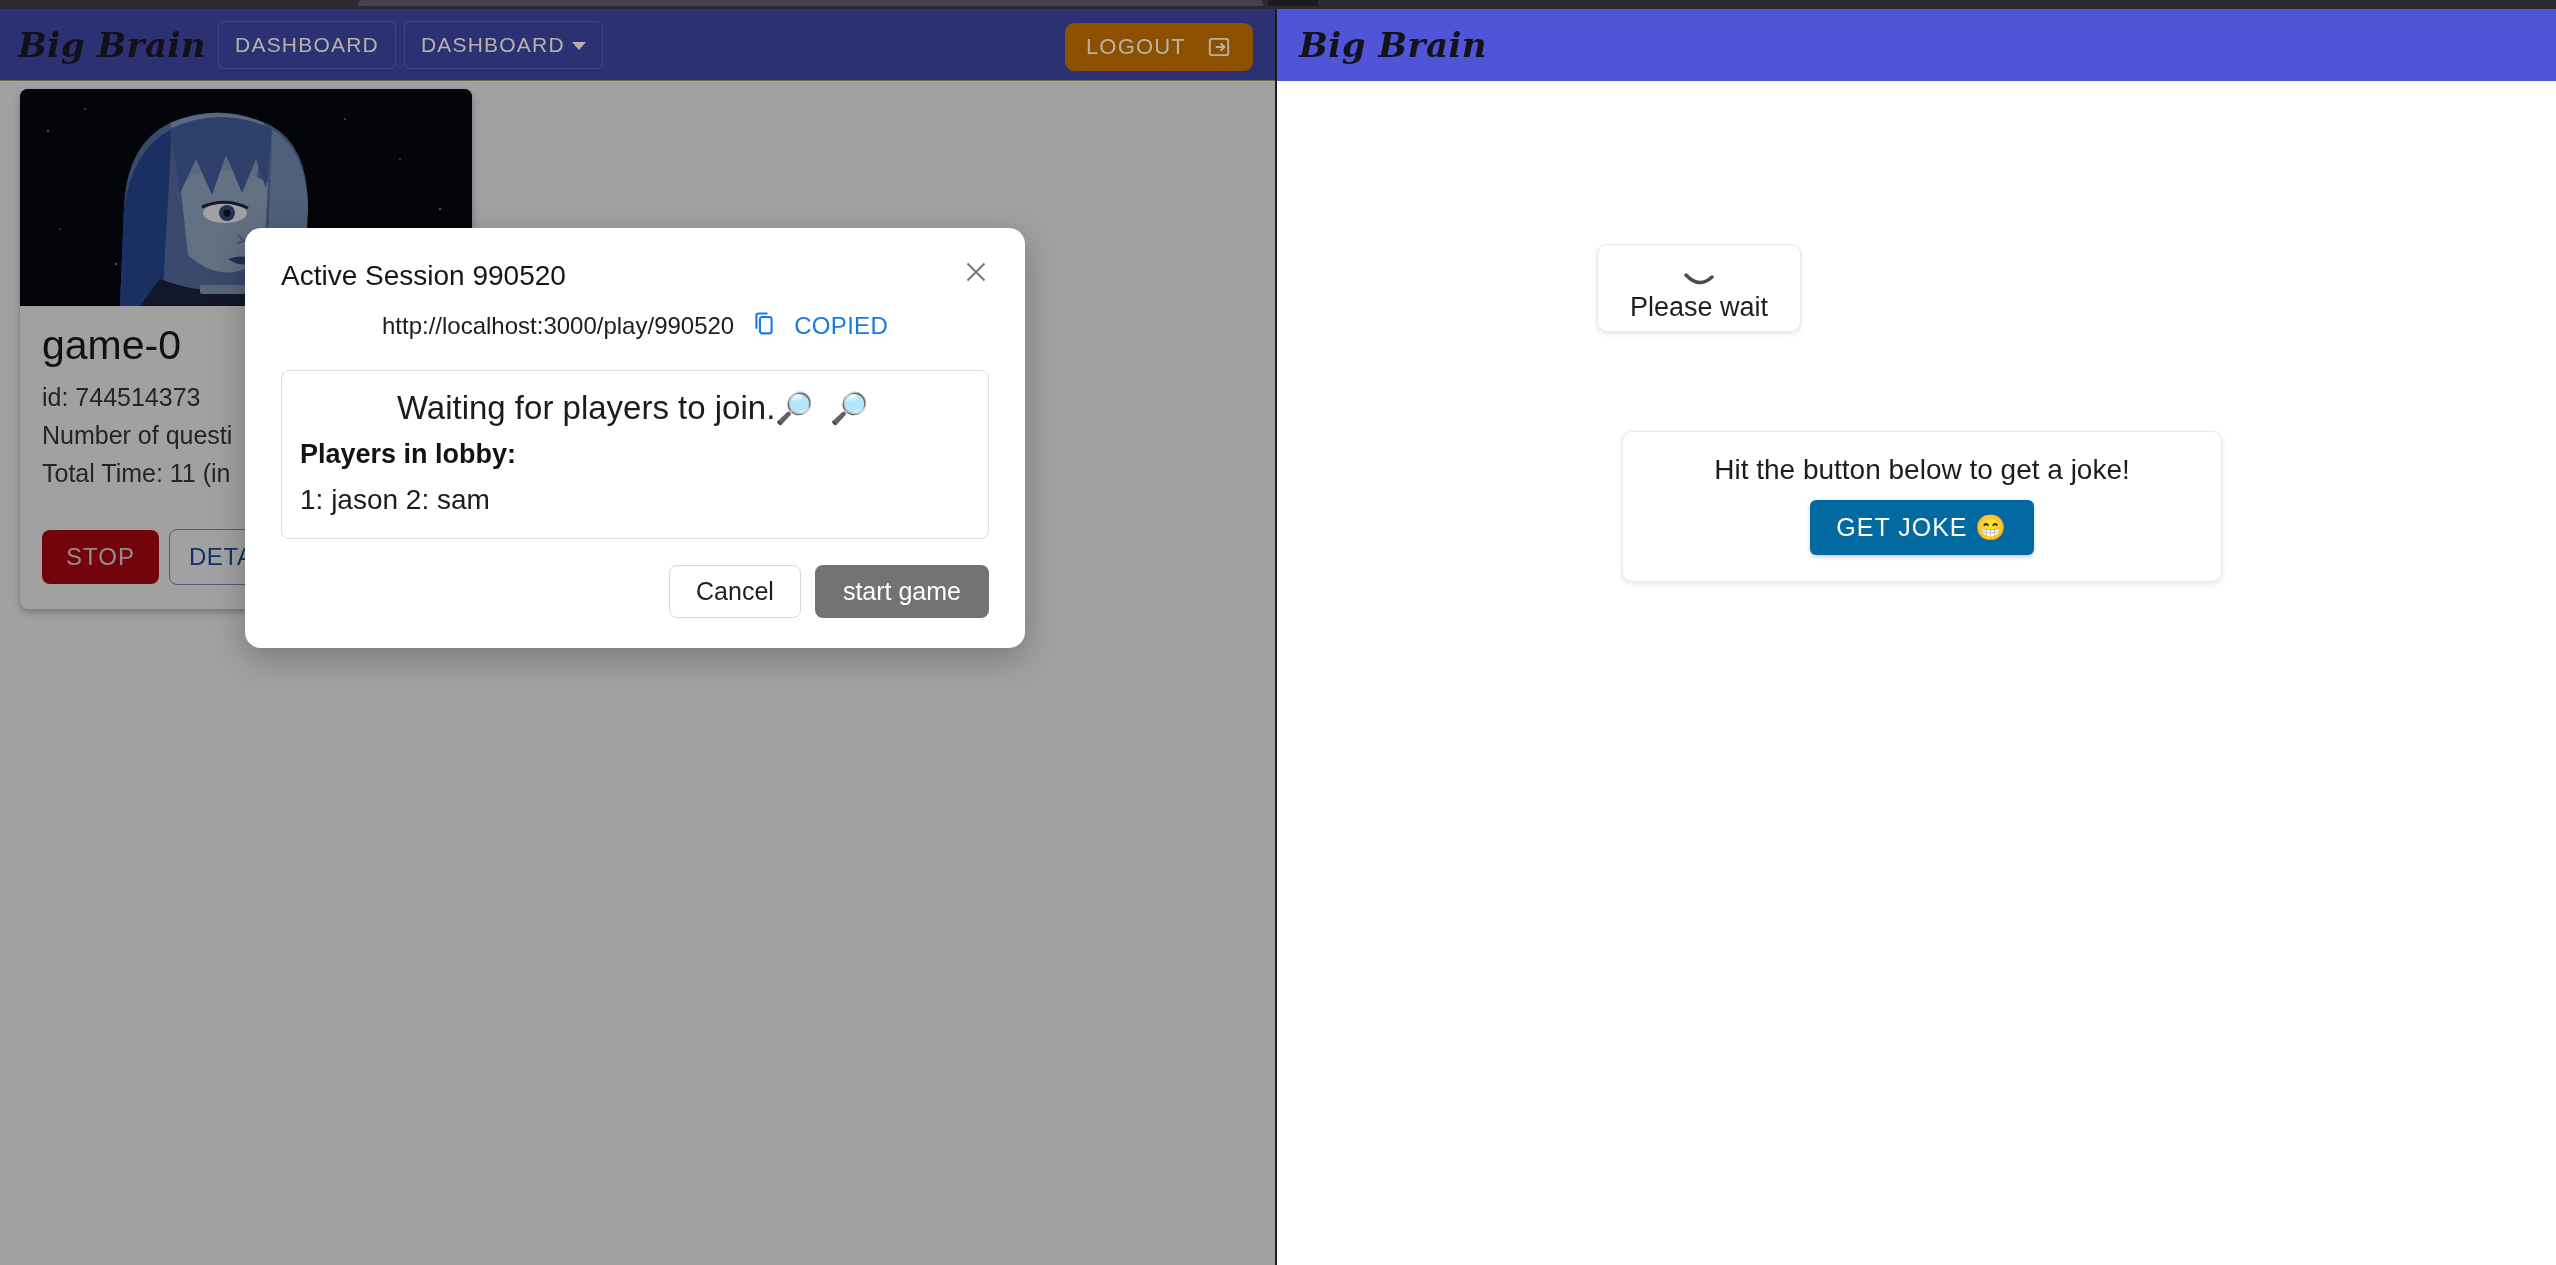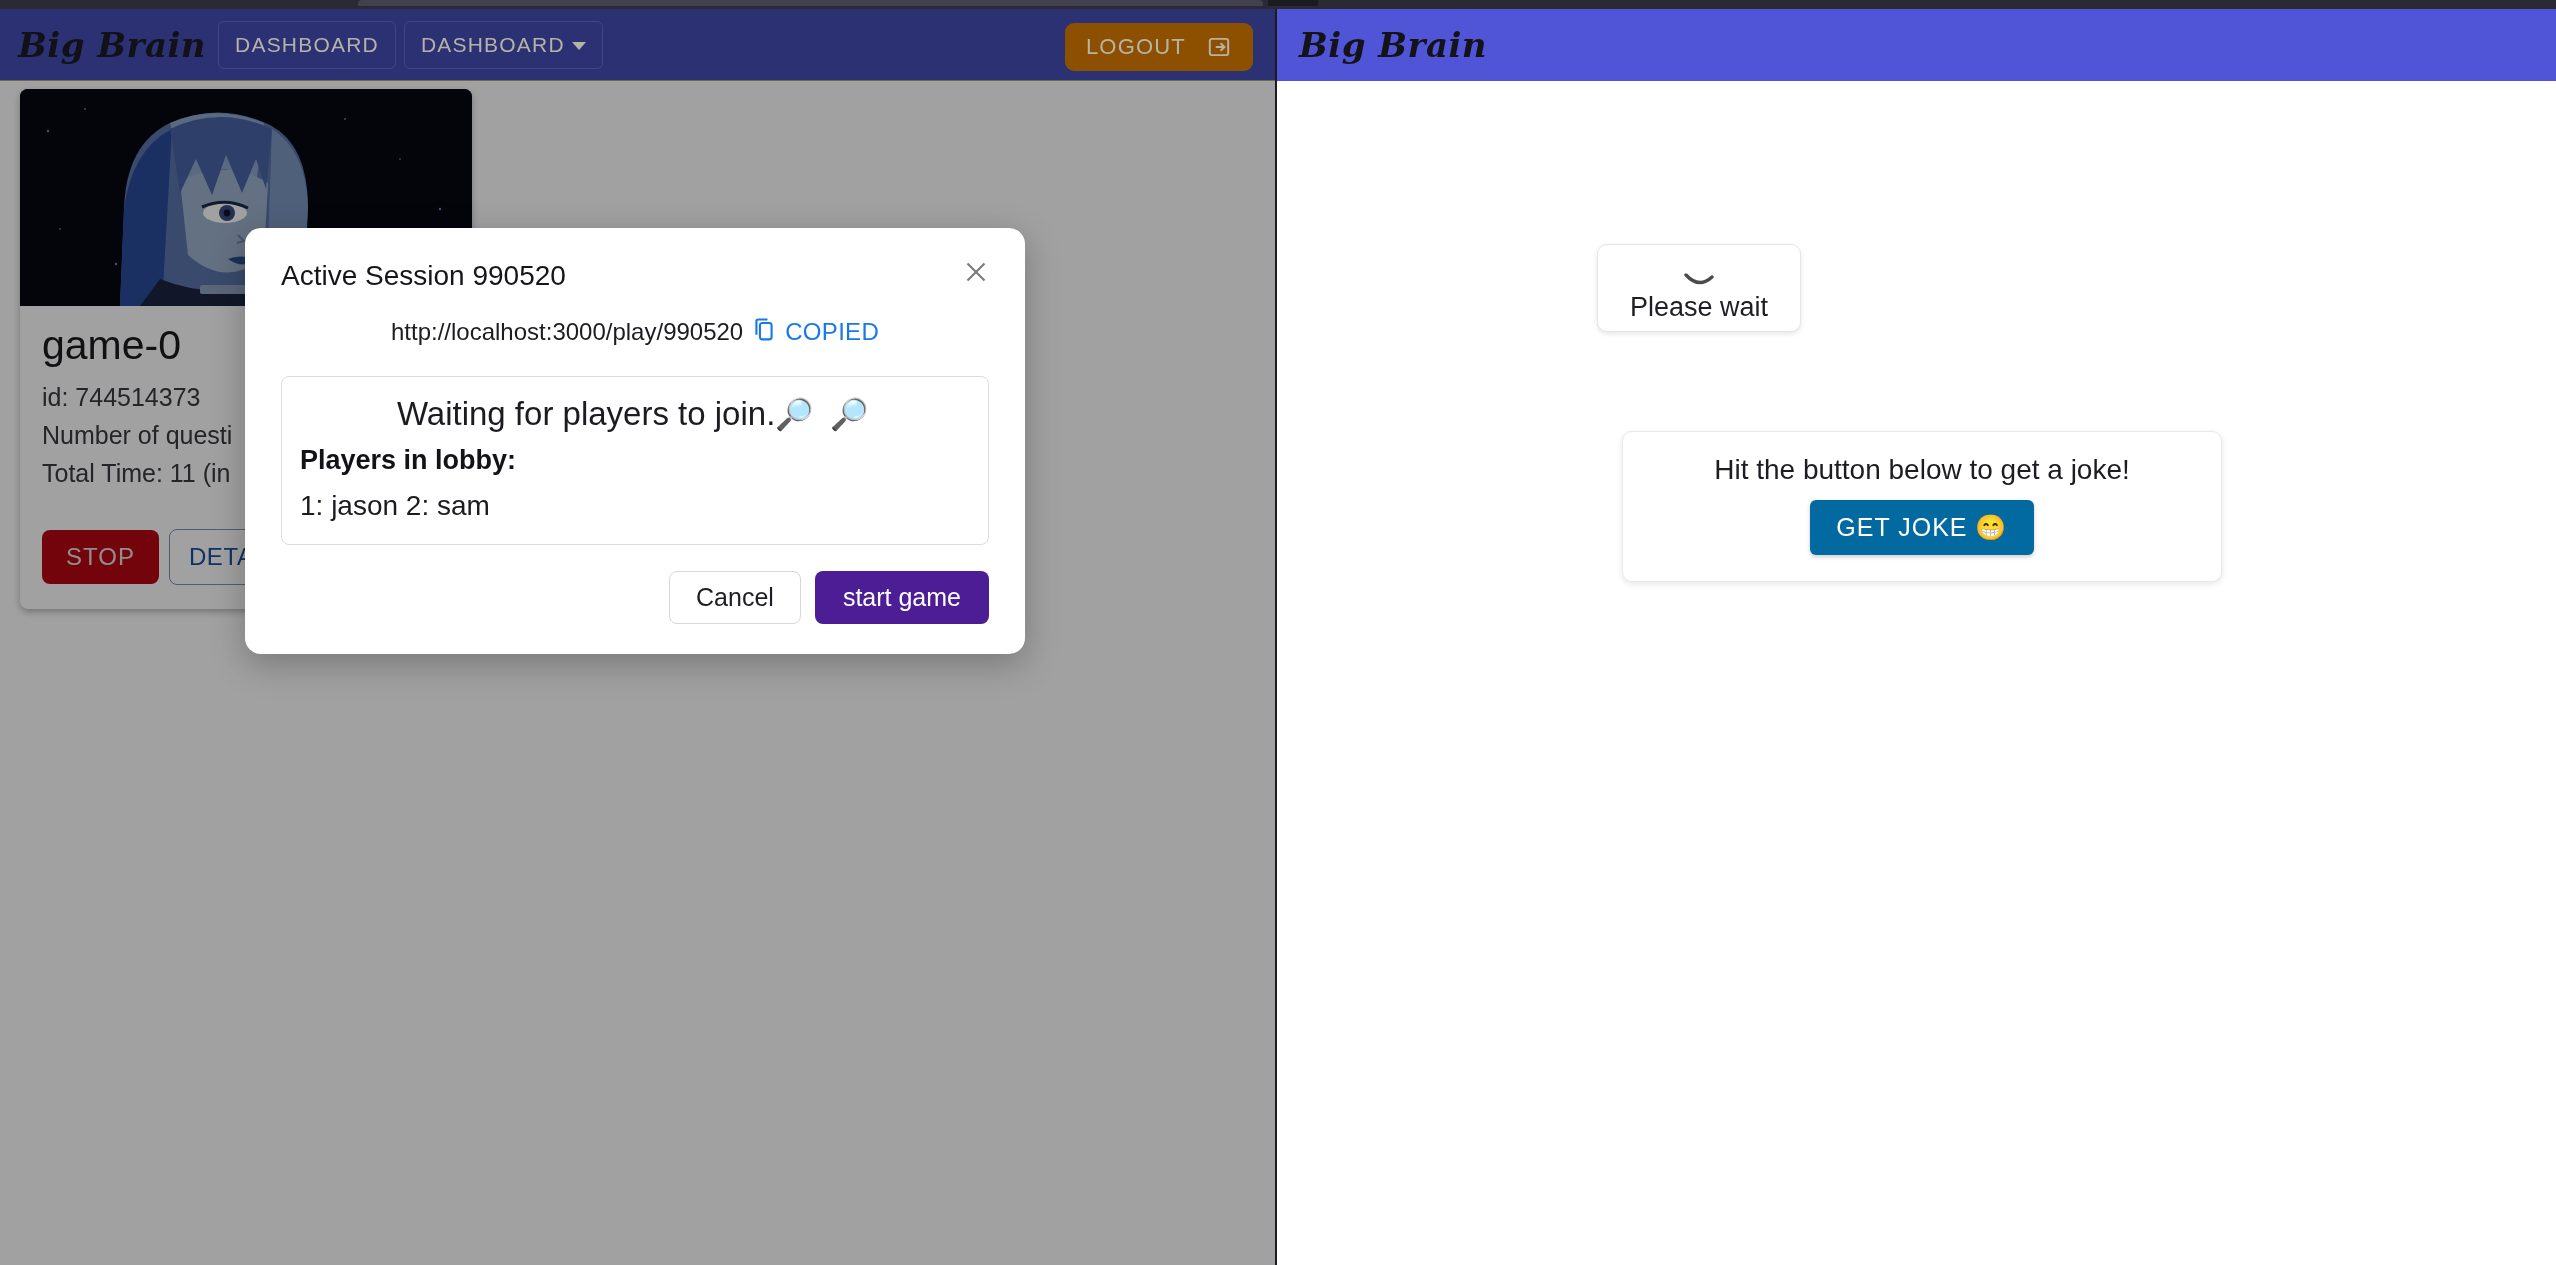--- a/index.html
+++ b/index.html
@@ -221,22 +221,22 @@
     border: none;
     cursor: pointer;
     padding: 0;
   }
   .modal-close svg { display:block; }
 
   .link-row {
     display: flex;
     align-items: center;
     justify-content: center;
-    gap: 7px;
-    margin-top: 24px;
+    gap: 16px;
+    margin-top: 18px;
     margin-bottom: 10px;
   }
   .link-url {
     font-size: 24px;
     color: #1c1c21;
   }
   .copied-txt {
     font-size: 24px;
     color: #1878e8;
     letter-spacing: 0.3px;
@@ -277,21 +277,21 @@
     background: #fff;
     border: 1px solid #d4d7db;
     border-radius: 8px;
     font-size: 25px;
     color: #1e1e24;
     padding: 11px 26px;
     cursor: pointer;
     font-family: "Liberation Sans", sans-serif;
   }
   .btn-start {
-    background: #4c1d95;
+    background: #737373;
     border: none;
     border-radius: 8px;
     font-size: 25px;
     color: #ffffff;
     padding: 12px 28px;
     cursor: pointer;
     font-family: "Liberation Sans", sans-serif;
   }
 
   

